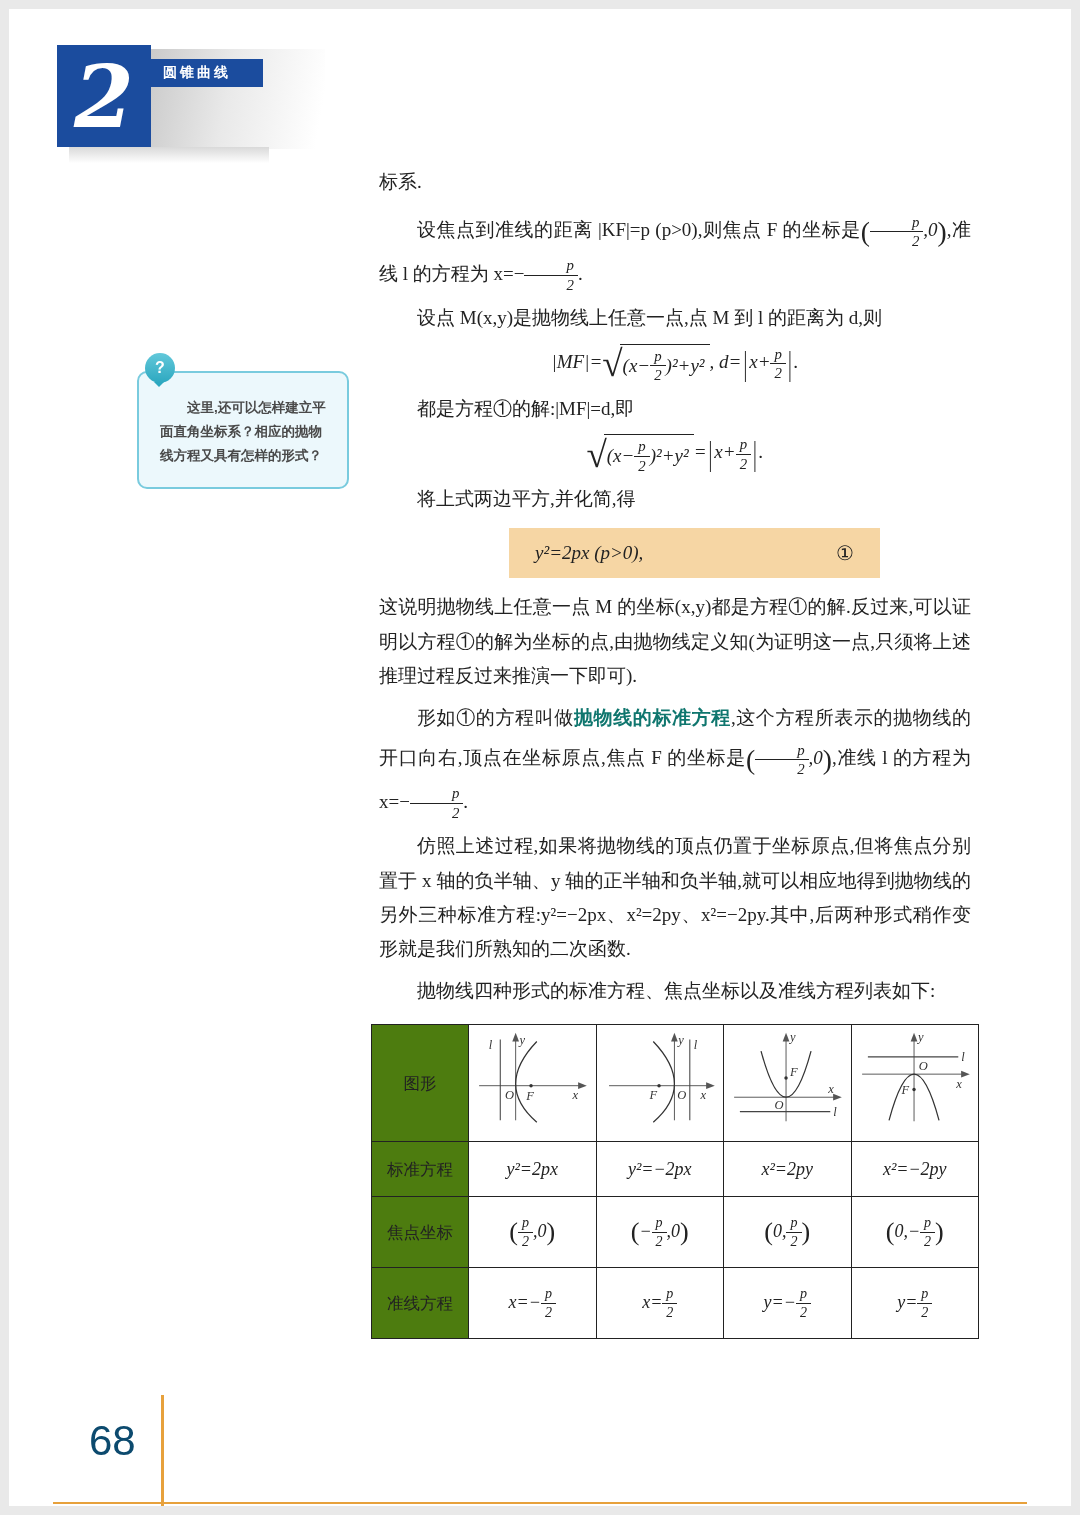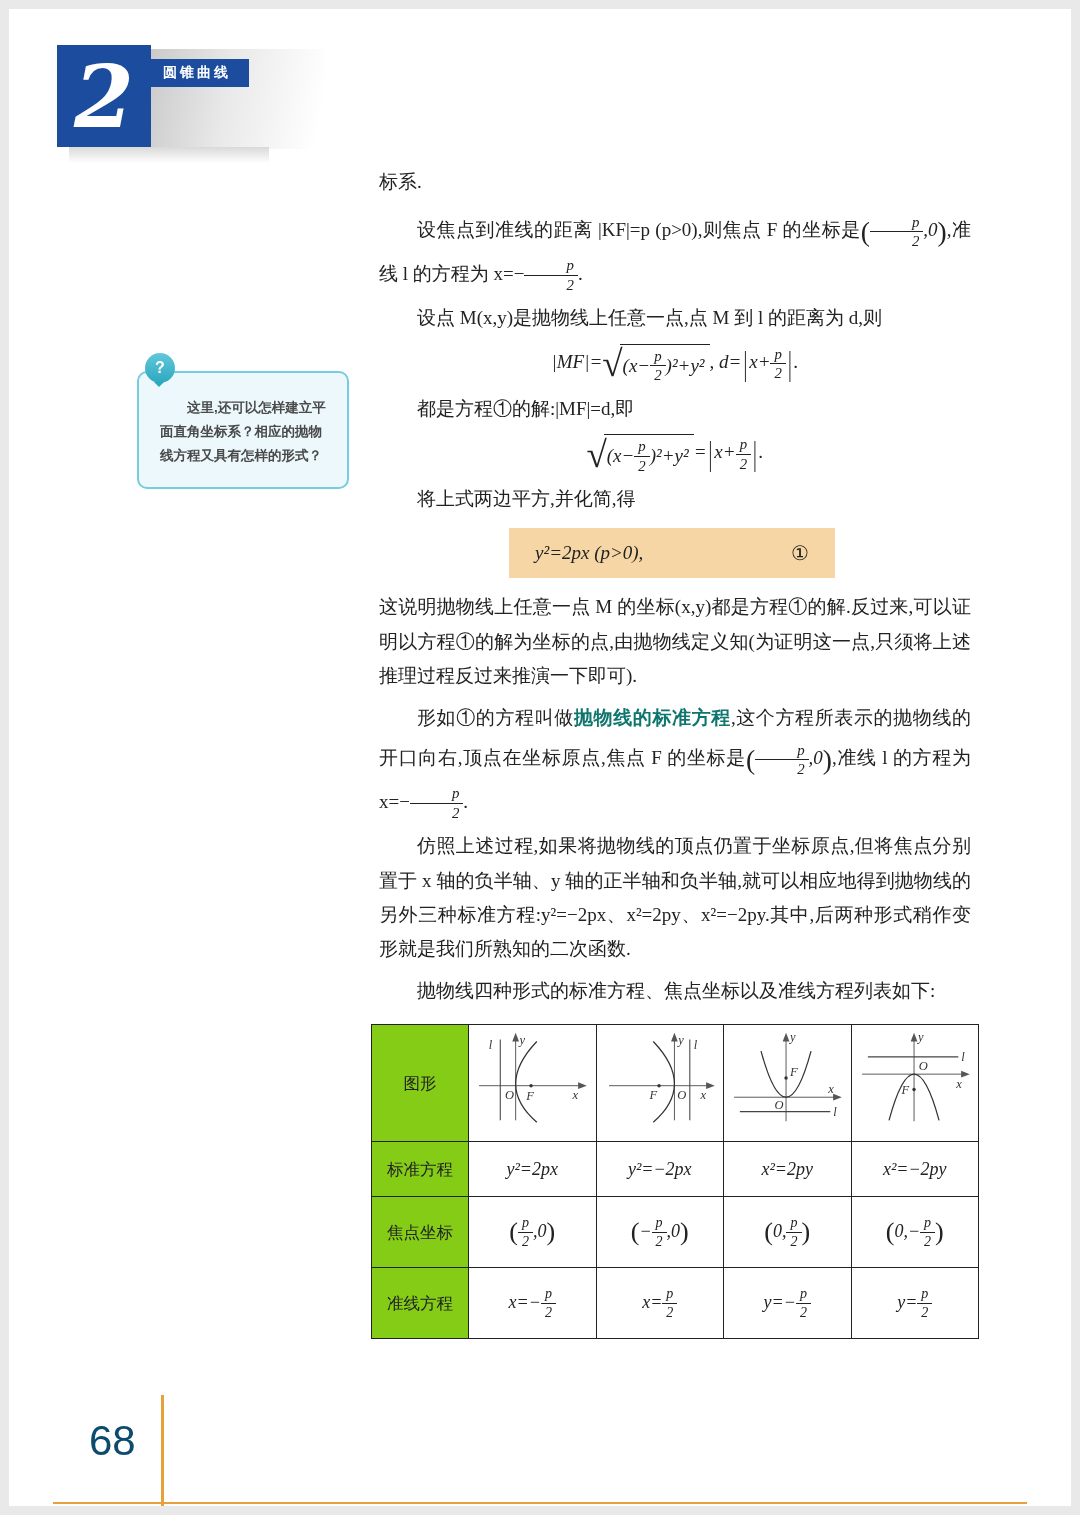--- a/index.html
+++ b/index.html
@@ -13,21 +13,21 @@
   
   .badge-shadow{position:absolute;left:138px;top:40px;width:178px;height:100px;
     background:linear-gradient(100deg,#c9c9c9 0%,#e9e9e9 45%,#ffffff 95%);}
   .badge-shadow2{position:absolute;left:60px;top:138px;width:200px;height:18px;
     background:linear-gradient(180deg,#d9d9d9,#ffffff 90%);}
   .badge{position:absolute;left:48px;top:36px;width:94px;height:102px;background:#1b4c9e;
     color:#fff;display:flex;align-items:center;justify-content:center;
     font-size:86px;font-style:italic;font-weight:bold;font-family:"DejaVu Serif",serif;}
   .badge-label{position:absolute;left:142px;top:50px;background:#1b4c9e;color:#fff;
     font-family:"Liberation Sans",sans-serif;font-weight:bold;font-size:14px;
-    letter-spacing:3px;padding:5px 18px 5px 12px;}
+    letter-spacing:3px;padding:5px 32px 5px 12px;}
 
   
   .bubble{position:absolute;left:128px;top:362px;width:212px;box-sizing:border-box;
     background:#ecf8fc;border:2px solid #79cbde;border-radius:10px;
     padding:15px 13px 11px 13px;font-family:"Liberation Sans",sans-serif;
     font-size:13.5px;line-height:1.78;color:#444;}
   .bubble p{margin:8px;text-indent:2em;font-weight:bold;color:#4a4a4a;}
   .qmark{position:absolute;left:6px;top:-20px;width:30px;height:30px;border-radius:50%;
     background:linear-gradient(#62c8da,#2da8c0);color:#fff;display:flex;align-items:center;
     justify-content:center;font-weight:bold;font-size:16px;font-family:"Liberation Sans",sans-serif;}
@@ -50,31 +50,31 @@
   .bigp{font-size:1.45em;font-weight:300;vertical-align:middle;font-style:normal;}
   .sqrt{display:inline-flex;align-items:center;vertical-align:middle;}
   .rad{font-size:1.95em;font-weight:200;line-height:1;margin-right:-3px;font-style:normal;}
   .vinc{display:inline-flex;align-items:center;border-top:1.5px solid #222;
     padding:3px 5px 0 3px;}
   .abar{display:inline-block;transform:scaleY(1.8);font-weight:300;
     margin:0 2px;font-style:normal;vertical-align:middle;}
   .formula{text-align:center;margin:8px 0;}
 
   
-  .hlbox{margin:12px 0 12px 138px;width:326px;height:50px;background:#f6d6a4;
+  .hlbox{margin:12px 0 12px 138px;width:371px;height:50px;background:#f6d6a4;
     display:flex;align-items:center;justify-content:space-between;
     padding:0 26px;box-sizing:border-box;font-size:19px;gap:25px;}
   .hlbox .tag{font-style:normal;font-size:20px;}
 
   .term{font-family:"Liberation Sans",sans-serif;font-weight:bold;color:#0f766e;}
 
   
   table.forms{border-collapse:collapse;margin-top:16px;width:608px;table-layout:fixed;}
   table.forms td{border:1px solid #222;text-align:center;vertical-align:middle;padding:2px;}
-  td.th{background:#84cc16;width:92px;font-size:16.5px;margin-left:48px;}
+  td.th{background:#4d7c0f;width:92px;font-size:16.5px;margin-left:48px;}
   td.eqcell{font-size:18px;height:50px;}
   td.fraccell{height:66px;}
   td.diagcell{height:112px;}
   svg text{font-family:"Liberation Serif",serif;font-style:italic;font-size:13px;fill:#333;}
   svg .ax{stroke:#555;stroke-width:1;}
   svg .dx{stroke:#444;stroke-width:1.1;}
   svg .cv{stroke:#333;stroke-width:1.3;fill:none;}
   svg .ar{fill:#555;}
   svg .pt{fill:#333;}
 

